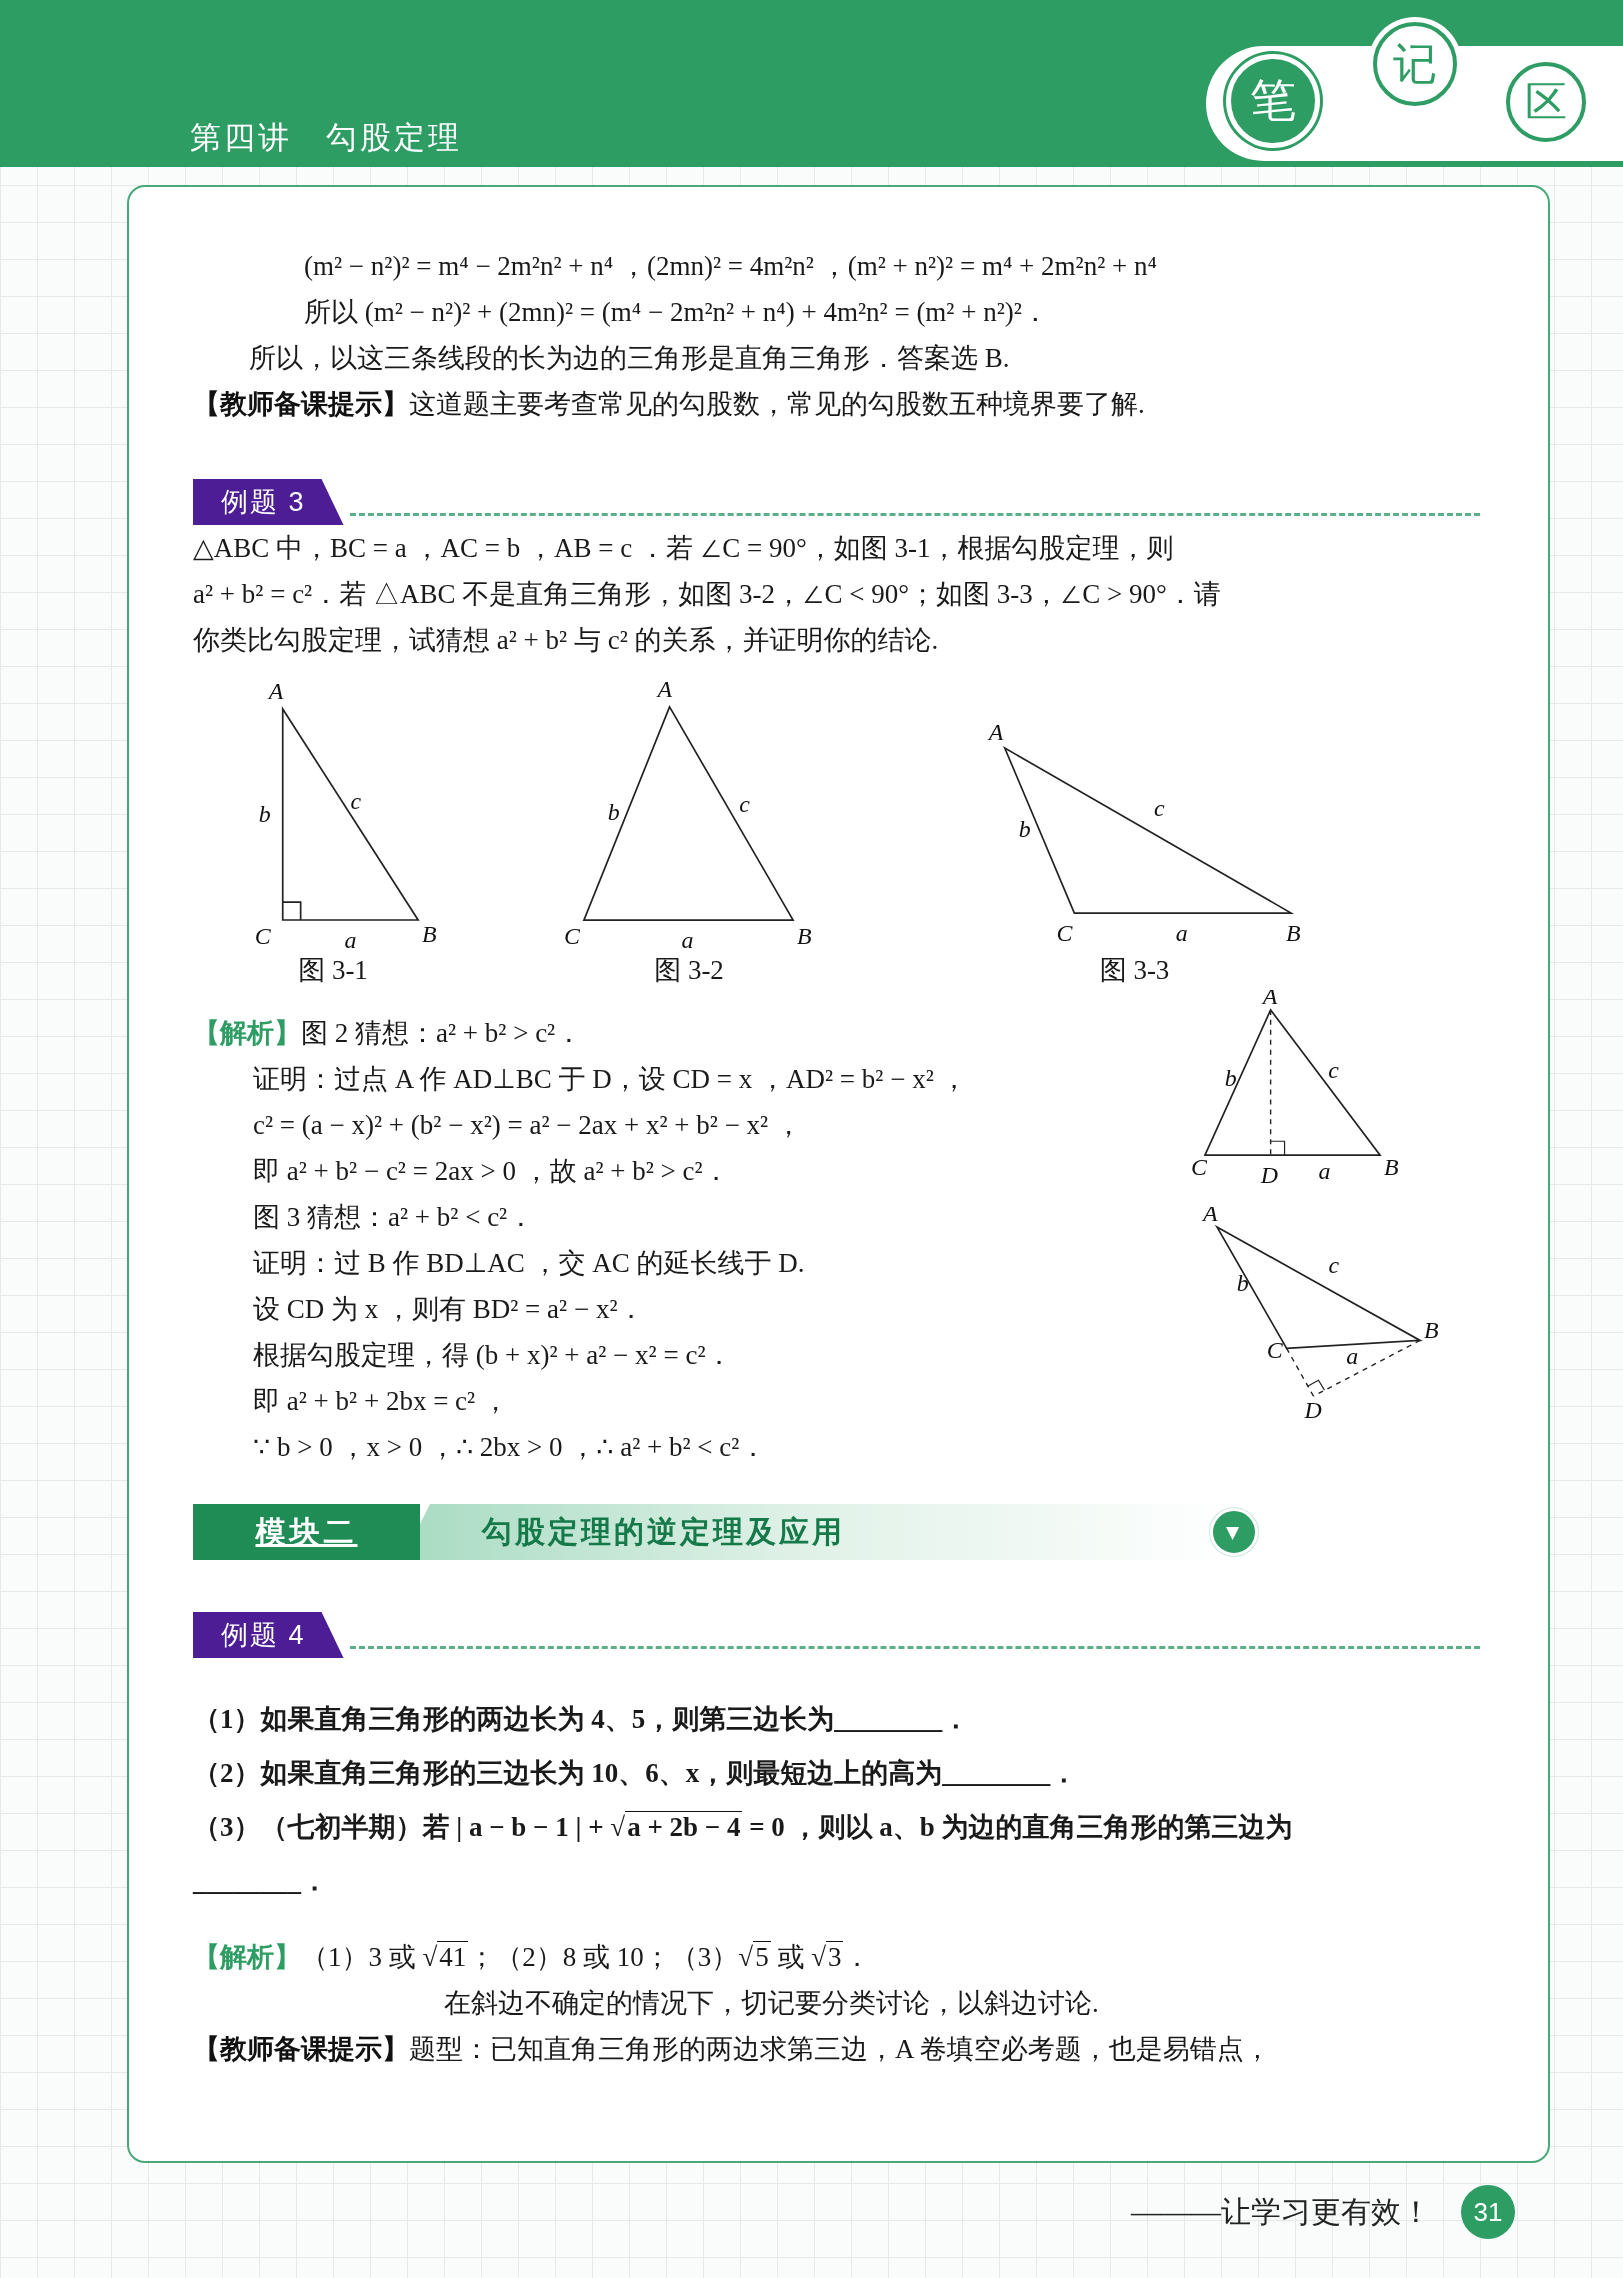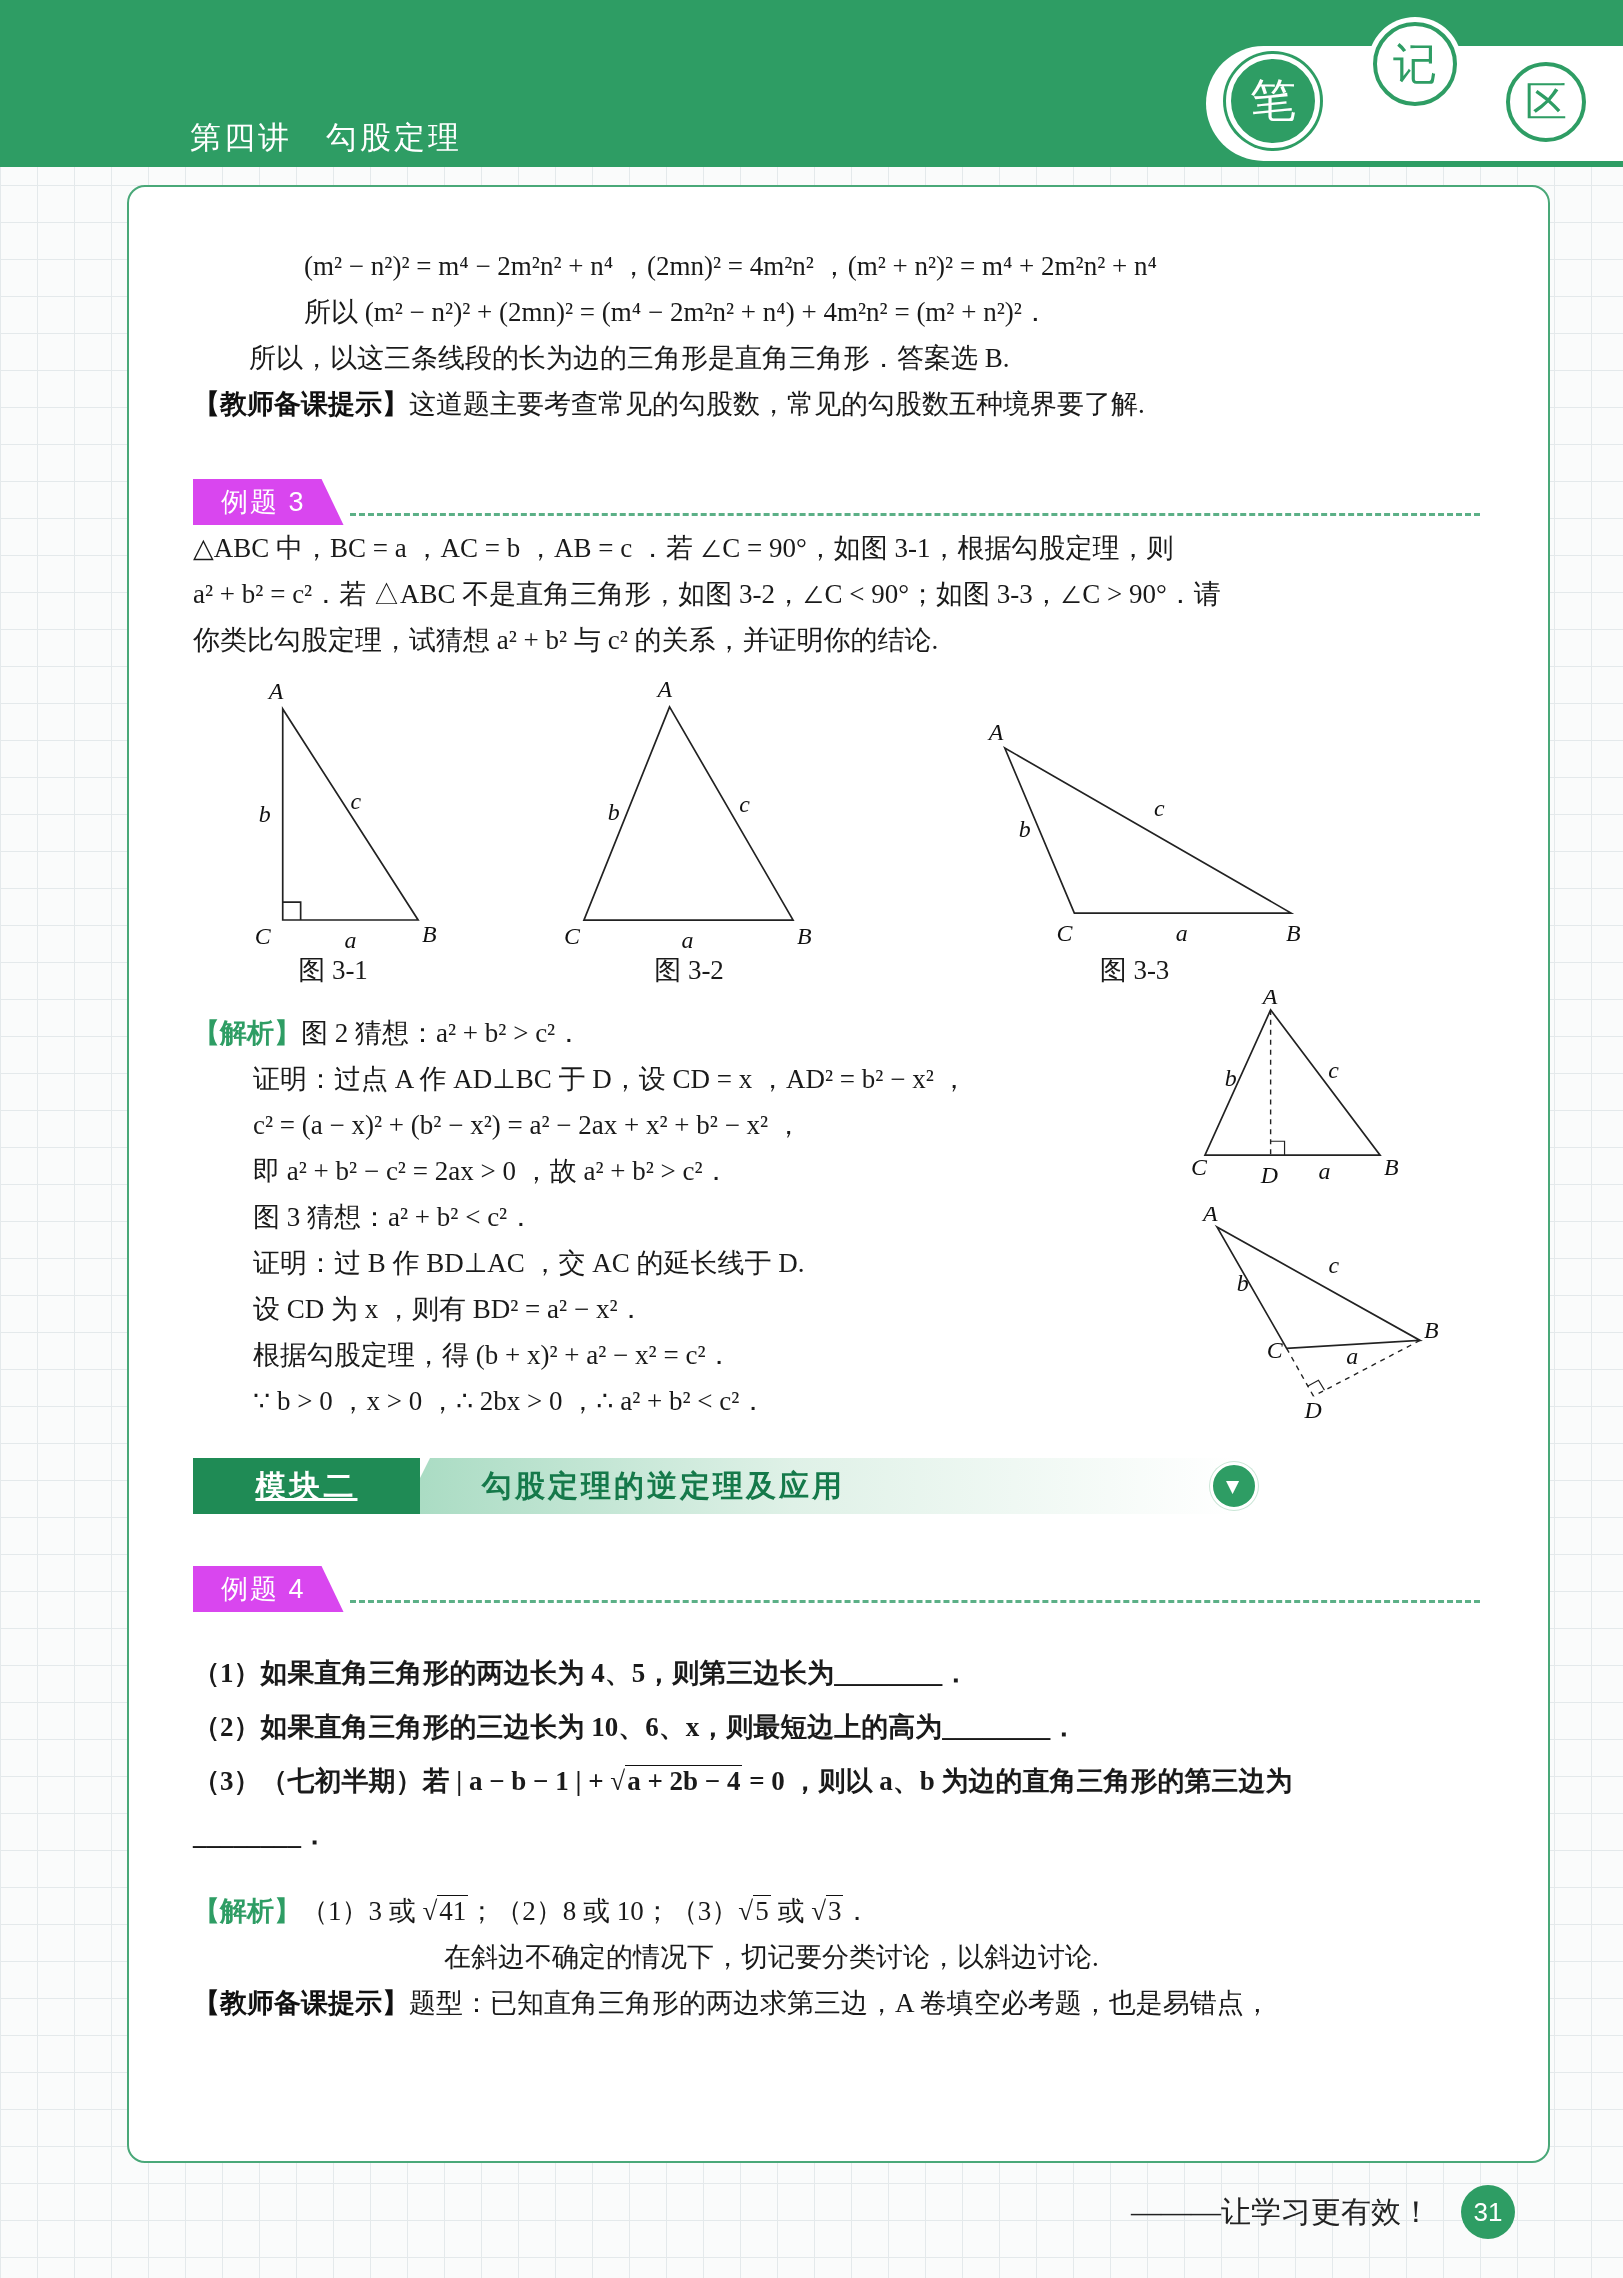--- a/index.html
+++ b/index.html
@@ -19,21 +19,21 @@
   
   .card{position:absolute;left:127px;top:185px;width:1423px;height:1978px;background:#fff;
     border:2px solid #49A878;border-radius:18px;box-sizing:border-box;padding:56px 66px 30px 64px;}
   .t{font-size:27px;line-height:46px;}
   .indent1{margin-left:111px;}
   .indent2{margin-left:56px;}
   .blk-label{font-weight:bold;color:#111;}
   .green-label{font-weight:bold;color:#2E9D64;}
   
   .tab-row{display:flex;align-items:flex-end;}
-  .ex-tab{background:#d946ef;color:#fff;font-family:"Liberation Sans",sans-serif;font-size:27px;line-height:46px;
+  .ex-tab{background:#4c1d95;color:#fff;font-family:"Liberation Sans",sans-serif;font-size:27px;line-height:46px;
     padding:0 38px 0 28px;clip-path:polygon(0 0,calc(100% - 22px) 0,100% 100%,0 100%);letter-spacing:2px;}
   .dash-line{flex:1;border-bottom:3px dashed #5CB087;margin:0 2px 9px 6px;}
   
   .figs{display:flex;margin-top:10px;}
   .fig{text-align:center;}
   .fig svg{display:block;}
   .fig-cap{font-size:27px;margin-top:0;}
   .tri{stroke:#222;stroke-width:1.7;fill:none;stroke-linejoin:miter;}
   .dash{stroke:#222;stroke-width:1.4;fill:none;stroke-dasharray:5 5;}
   svg text{font-size:24px;font-style:italic;font-family:"Liberation Serif",serif;fill:#111;}
@@ -144,20 +144,21 @@
         <span class="green-label">【解析】</span><span>图 2 猜想：a² + b² &gt; c²．</span>
       </div>
       <div class="a-lines">
         <div class="t">证明：过点 A 作 AD⊥BC 于 D，设 CD = x ，AD² = b² − x² ，</div>
         <div class="t">c² = (a − x)² + (b² − x²) = a² − 2ax + x² + b² − x² ，</div>
         <div class="t">即 a² + b² − c² = 2ax &gt; 0 ，故 a² + b² &gt; c²．</div>
         <div class="t">图 3 猜想：a² + b² &lt; c²．</div>
         <div class="t">证明：过 B 作 BD⊥AC ，交 AC 的延长线于 D.</div>
         <div class="t">设 CD 为 x ，则有 BD² = a² − x²．</div>
         <div class="t">根据勾股定理，得 (b + x)² + a² − x² = c²．</div>
+        <div class="t">即 a² + b² + 2bx = c² ，</div>
         <div class="t">∵ b &gt; 0 ，x &gt; 0 ，∴ 2bx &gt; 0 ，∴ a² + b² &lt; c²．</div>
       </div>
 
       <div class="analysis-figs">
         <svg width="214" height="199" viewBox="0 0 215 200">
           <polygon class="tri" points="82,20 16,166 192,166"></polygon>
           <line class="dash" x1="82" y1="20" x2="82" y2="166"></line>
           <path class="tri" d="M 82 152 L 96 152 L 96 166" style="stroke-width:1.2;"></path>
           <text x="74" y="14">A</text>
           <text x="2" y="186">C</text>

